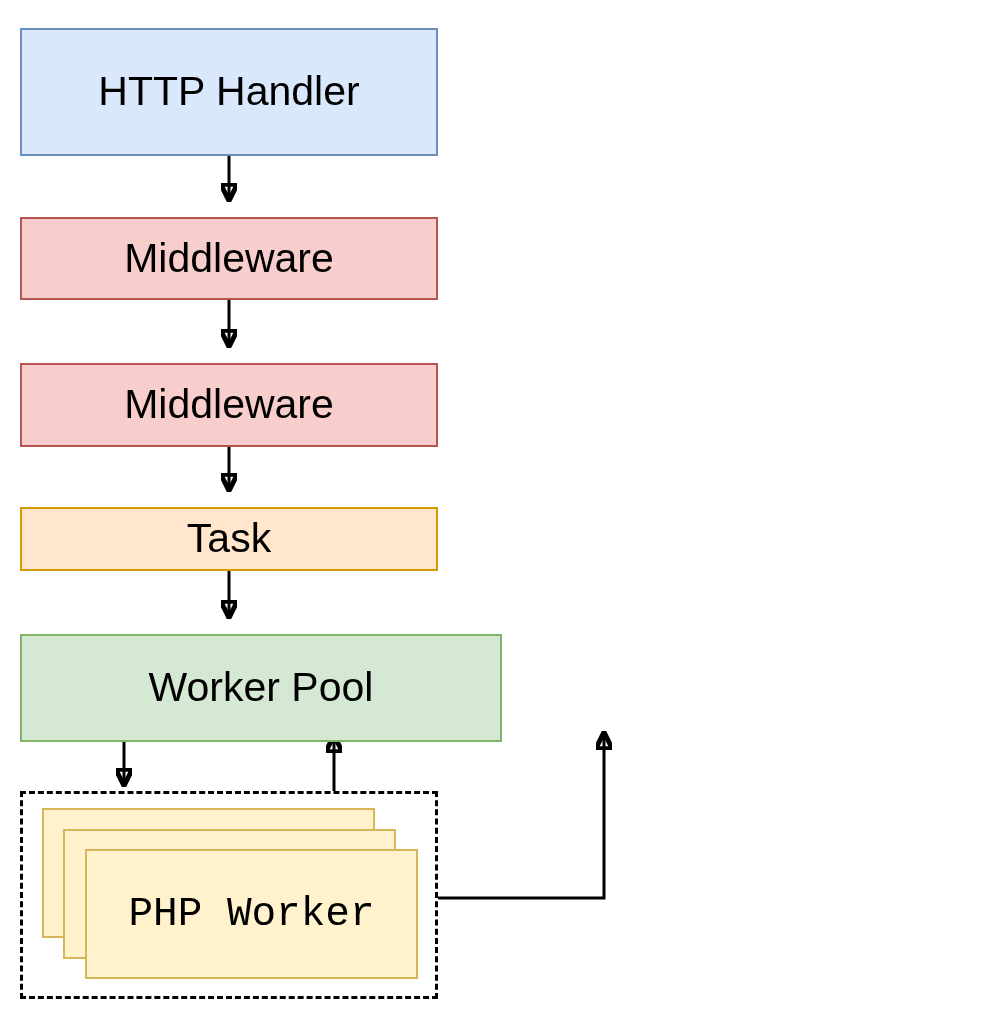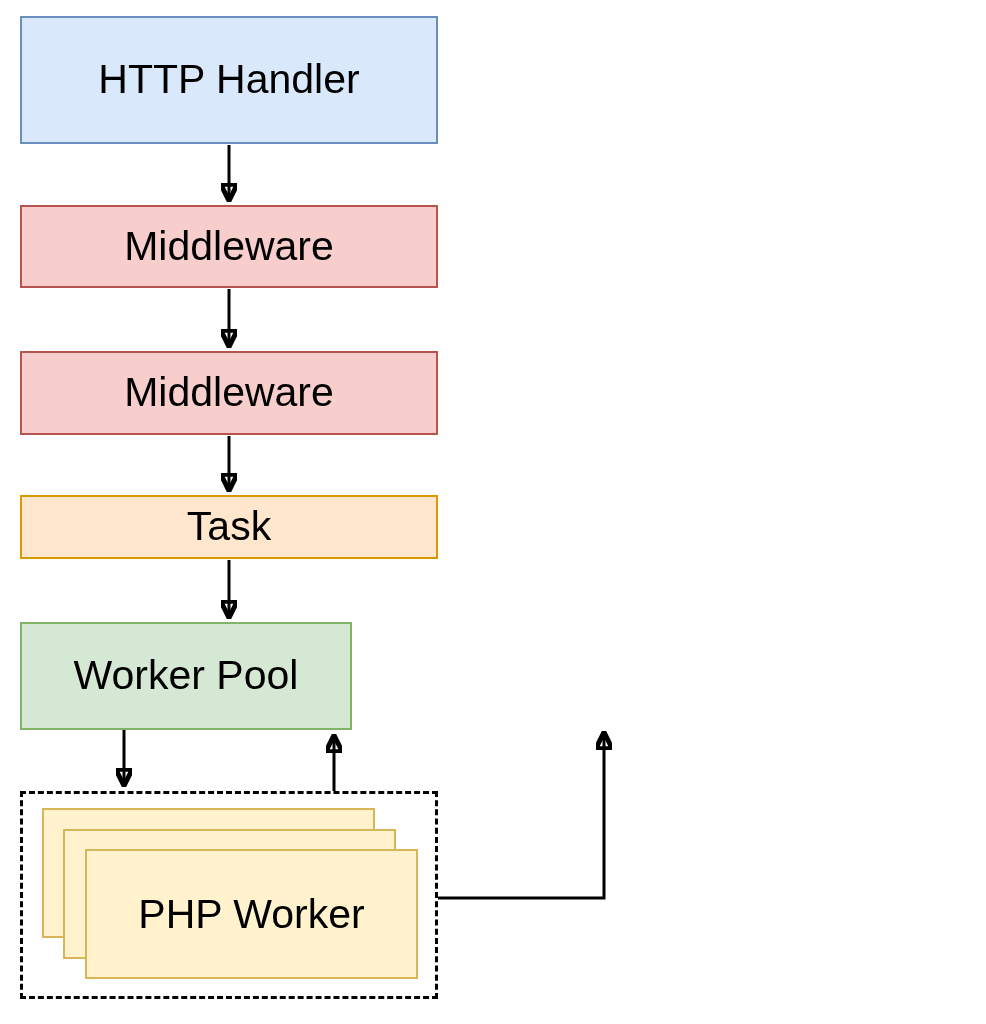--- a/index.html
+++ b/index.html
@@ -26,26 +26,27 @@
     position: absolute;
     box-sizing: border-box;
     border: 2px solid #000;
     display: flex;
     align-items: center;
     justify-content: center;
     font-size: 41px;
     line-height: 1.1;
     color: #000000;
     white-space: nowrap;
+    margin-top: 12px;
   }
   .node-http      { left: 20px;  top: 16px;  width: 418px; height: 128px; }
   .node-mw1       { left: 20px;  top: 205px; width: 418px; height: 83px; }
   .node-mw2       { left: 20px;  top: 351px; width: 418px; height: 84px; }
   .node-task      { left: 20px;  top: 495px; width: 418px; height: 64px; }
-  .node-pool      { left: 20px;  top: 622px; width: 332px; height: 108px; }
+  .node-pool      { left: 20px;  top: 622px; width: 482px; height: 108px; }
   .node-rpc       { left: 478px; top: 622px; width: 247px; height: 105px; }
   .group-workers {
     position: absolute;
     left: 20px; top: 791px;
     width: 418px; height: 208px;
     box-sizing: border-box;
     border: 3px dashed #000000;
     background: transparent;
   }
   .sheet {
@@ -104,17 +105,17 @@
     <span>Worker Pool</span>
   </div>
 
 
   <div class="group-workers"></div>
 
   <div class="sheet sheet-back" style="background-color: rgb(255, 242, 204); border-color: rgb(214, 182, 86);"></div>
 
   <div class="sheet sheet-mid" style="background-color: rgb(255, 242, 204); border-color: rgb(214, 182, 86);"></div>
 
-  <div class="sheet sheet-front" style="background-color: rgb(255, 242, 204); border-color: rgb(214, 182, 86);">
+  <div class="sheet sheet-front" style="background-color: rgb(255, 242, 204); border-color: rgb(214, 182, 86); font-family: Liberation Mono, monospace;">
     <span>PHP Worker</span>
   </div>
 
 </div>
 
 </body></html>

